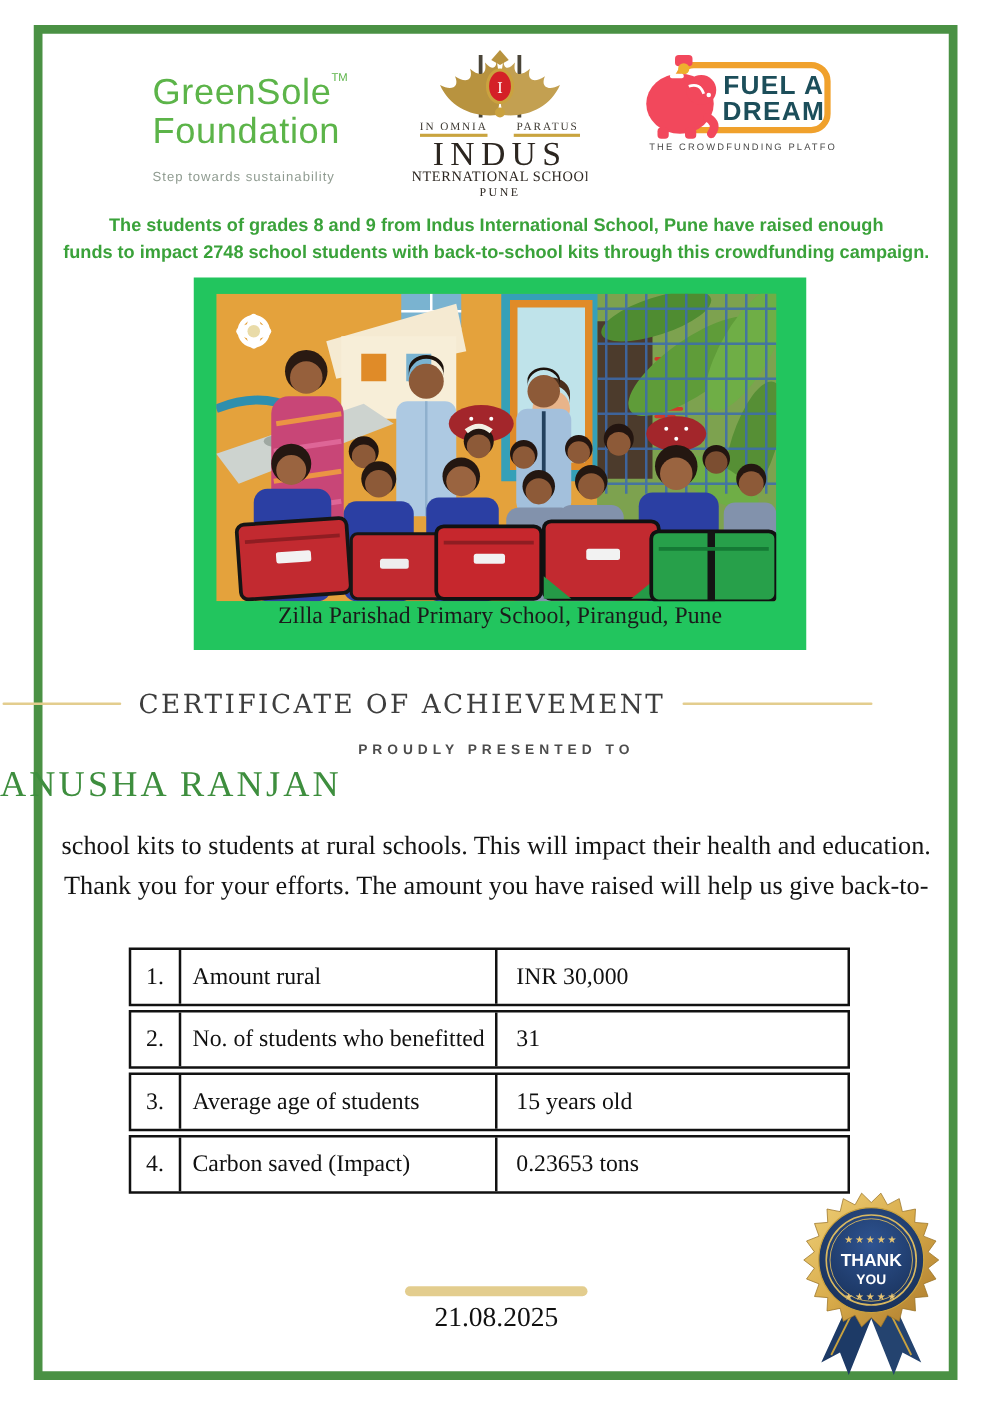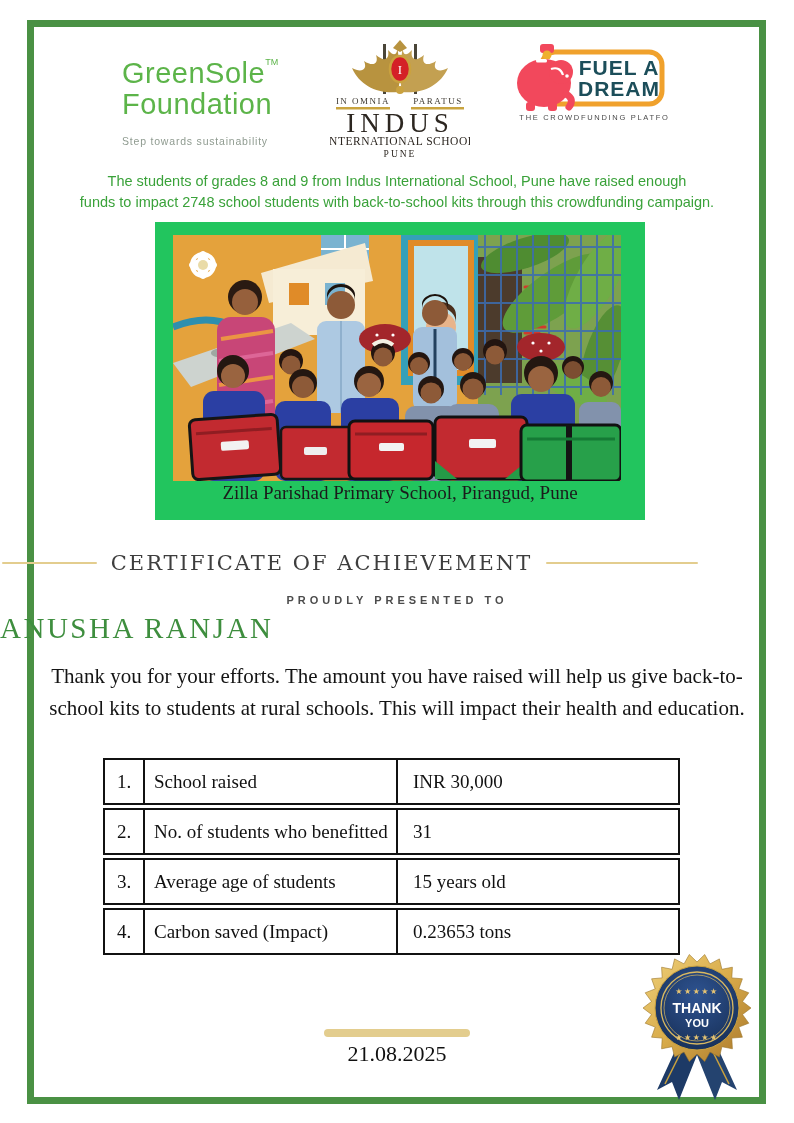--- a/index.html
+++ b/index.html
@@ -15,21 +15,21 @@
   .logo-greensole{position:absolute;left:122px;top:58px;font-family:"Liberation Sans",sans-serif;line-height:1;}
   .gs-name{font-size:29px;color:#5cb449;letter-spacing:0.5px;}
   .gs-name sup{font-size:9px;vertical-align:18px;letter-spacing:0;}
   .gs-name2{font-size:29px;color:#5cb449;letter-spacing:0.5px;margin-top:2px;}
   .gs-tag{font-size:10.5px;color:#8f9b90;letter-spacing:0.8px;margin-top:17px;}
   .logo-indus{position:absolute;left:330px;top:40px;}
   .logo-fuel{position:absolute;left:506px;top:44px;}
   
   .intro{
     position:absolute;top:171px;left:0;width:794px;text-align:center;
-    font-family:"Liberation Sans",sans-serif;font-weight:normal;font-size:14.5px;
+    font-family:"Liberation Sans",sans-serif;font-weight:bold;font-size:14.5px;
     color:#3aa23a;line-height:21px;
   }
   
   .photo-box{position:absolute;left:155px;top:222px;width:490px;height:298px;background:#22c55e;}
   .photo-svg{position:absolute;left:18px;top:13px;display:block;}
   .caption{position:absolute;left:0;right:0;top:260px;text-align:center;font-size:19px;color:#1b1b1b;}
   
   .title-row{position:absolute;top:551px;left:0;width:700px;display:flex;align-items:center;justify-content:center;gap:14px;}
   .title-line{height:2px;background:#e3cd8e;border-radius:1px;}
   .tl-left{width:95px;}
@@ -279,28 +279,28 @@
 <div class="title-row">
   <div class="title-line tl-left"></div>
   <div class="title-text">CERTIFICATE OF ACHIEVEMENT</div>
   <div class="title-line tl-right"></div>
 </div>
 
 <div class="presented">PROUDLY PRESENTED TO</div>
 <div class="recipient">ANUSHA RANJAN</div>
 
 <div class="message">
+  <div>school kits to students at rural schools. This will impact their health and education.</div>
   <div>Thank you for your efforts. The amount you have raised will help us give back-to-</div>
-  <div>school kits to students at rural schools. This will impact their health and education.</div>
 </div>
 
 <div class="impact-table">
   <div class="t-row">
     <div class="t-num">1.</div>
-    <div class="t-label">School raised</div>
+    <div class="t-label">Amount rural</div>
     <div class="t-value">INR 30,000</div>
   </div>
   <div class="t-row">
     <div class="t-num">2.</div>
     <div class="t-label">No. of students who benefitted</div>
     <div class="t-value">31</div>
   </div>
   <div class="t-row">
     <div class="t-num">3.</div>
     <div class="t-label">Average age of students</div>

